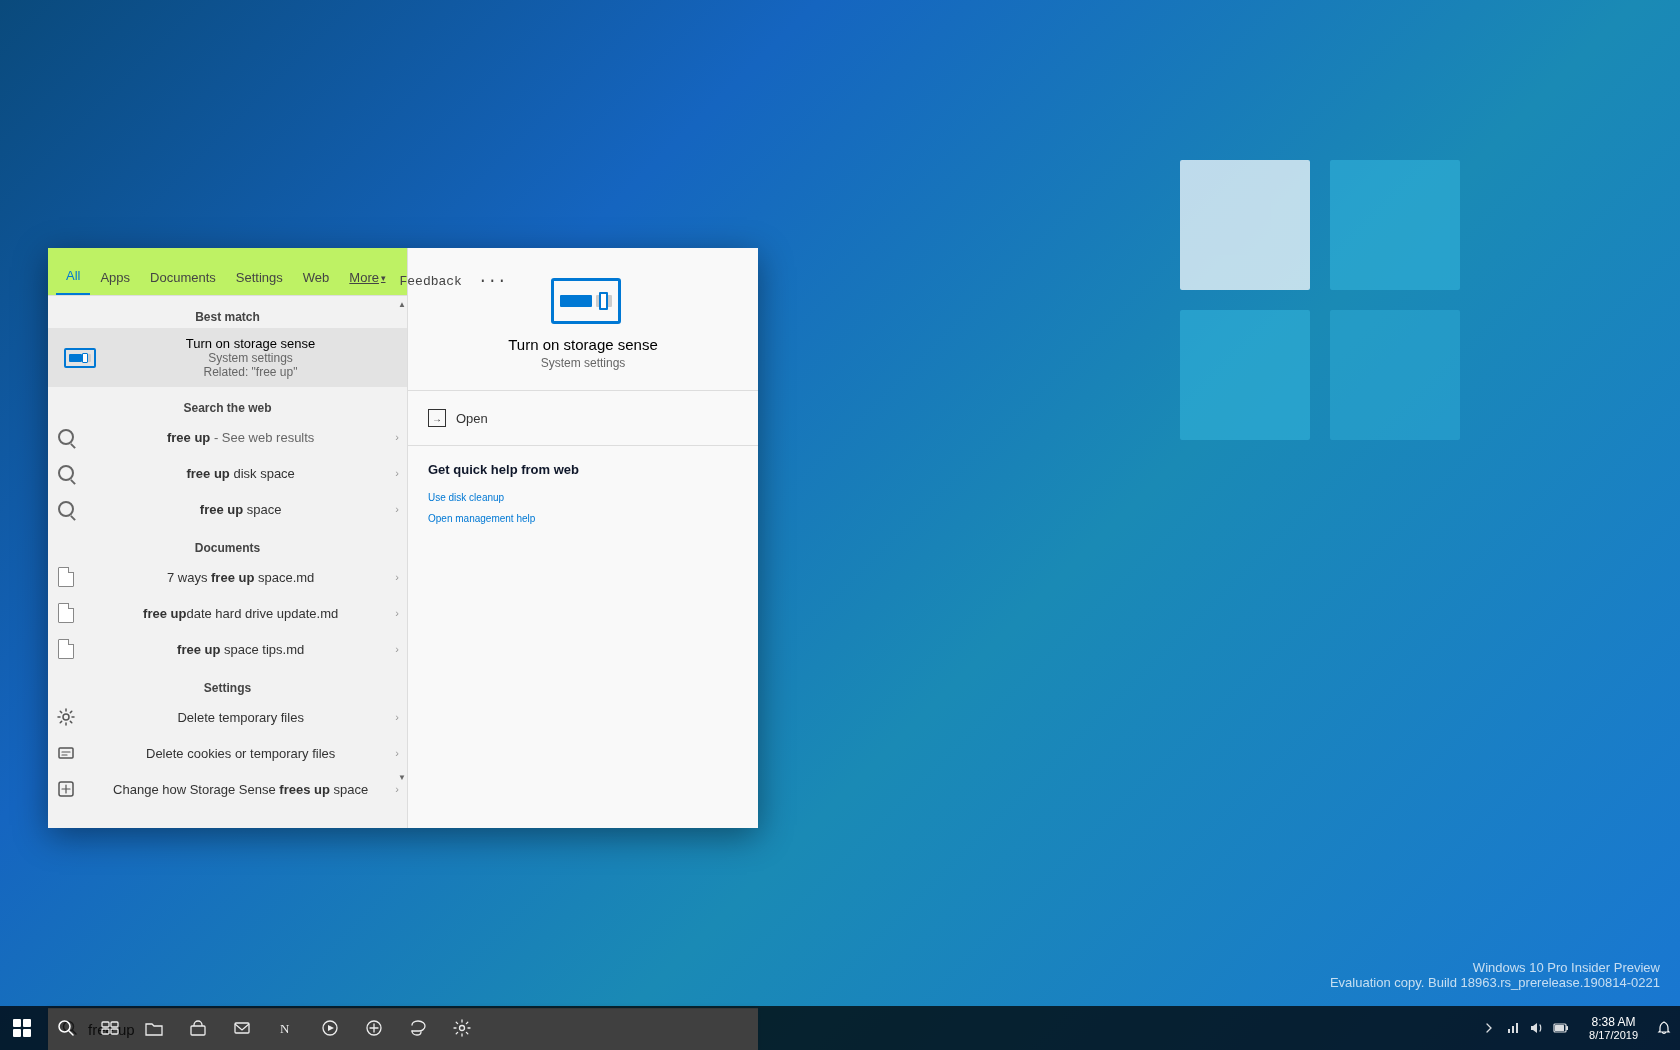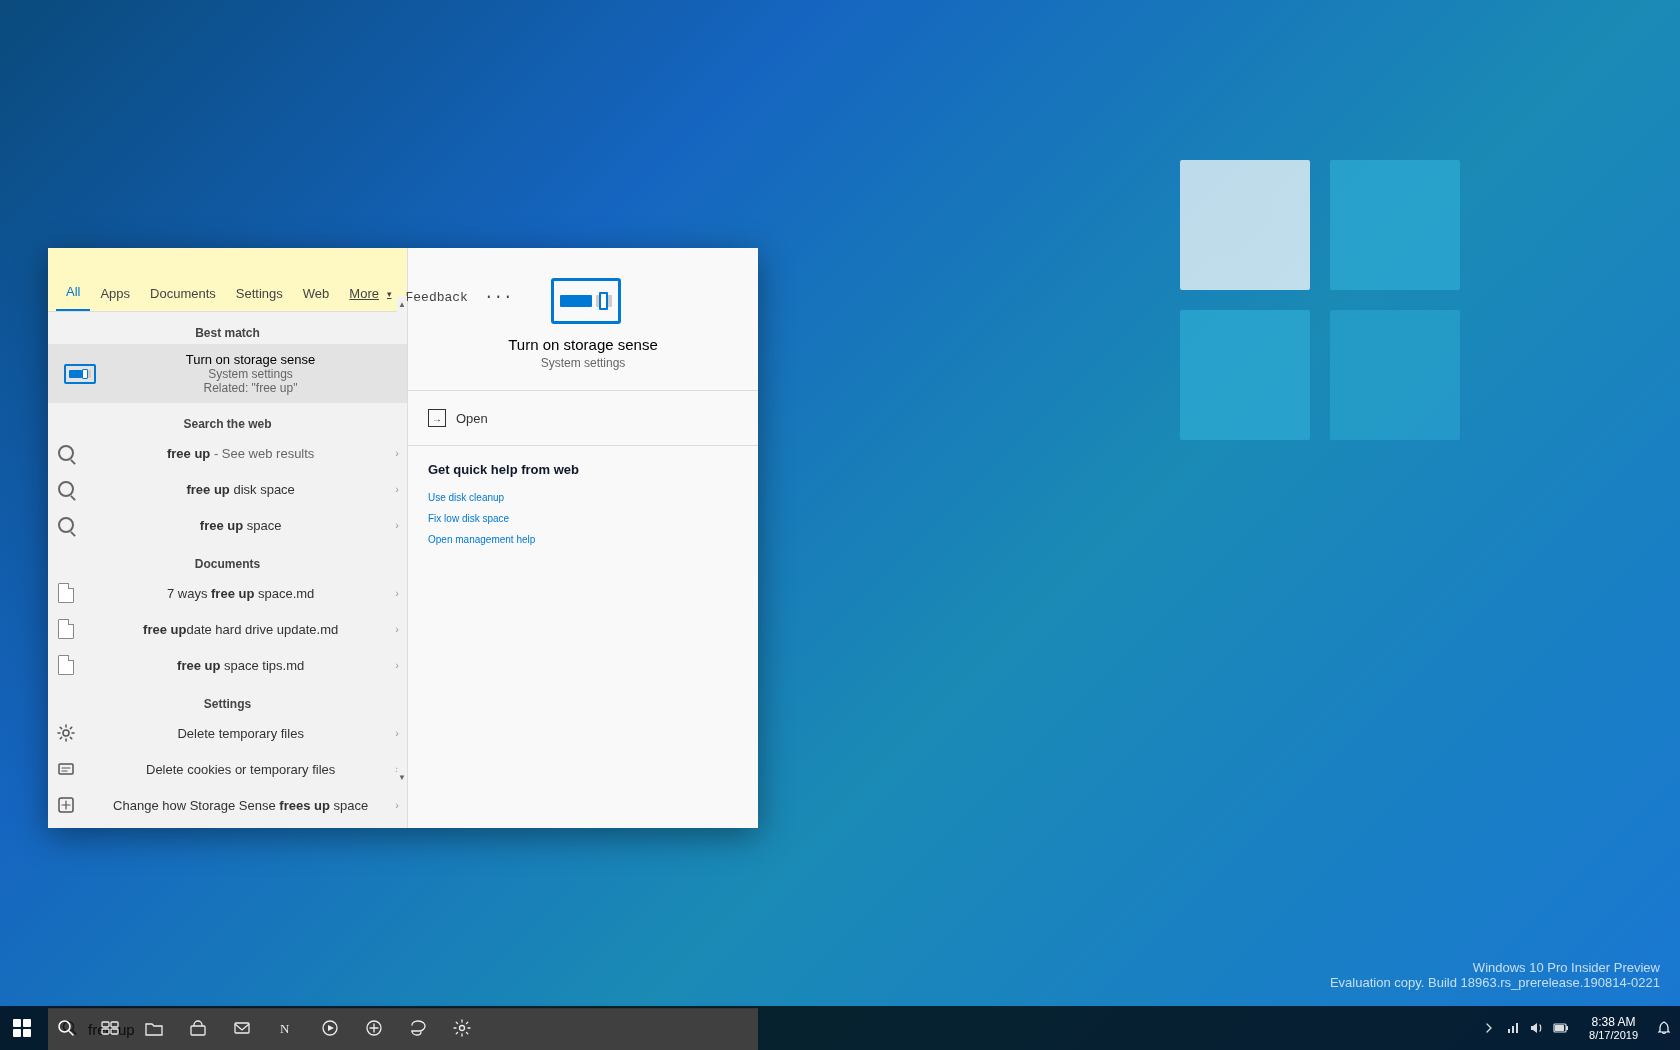--- a/index.html
+++ b/index.html
@@ -82,23 +82,23 @@
       display: flex;
       flex-direction: column;
       border-right: 1px solid #ddd;
       position: relative;
     }
 
     
     .tabs {
       display: flex;
       align-items: flex-end;
-      background: #fef9c3;
+      background: #bef264;
       padding: 0 8px;
-      height: 64px;
+      height: 48px;
       border-bottom: 1px solid #ddd;
       flex-shrink: 0;
     }
 
     .tab {
       padding: 10px 10px;
       font-size: 13px;
       cursor: pointer;
       color: #444;
       position: relative;
@@ -110,21 +110,21 @@
 
     .tab.active {
       color: #0078d4;
       border-bottom: 2px solid #0078d4;
       font-weight: 500;
     }
 
     .tab-more {
       display: flex;
       align-items: center;
-      gap: 8px;
+      gap: 2px;
       text-decoration: underline;
     }
 
     .tab-chevron {
       font-size: 9px;
       margin-top: 1px;
     }
 
     
     .tabs-right {
@@ -753,21 +753,20 @@
           <div style="width:18px; height:18px; border:1.5px solid #333; display:flex; align-items:center; justify-content:center;">
             <span style="font-size:10px; color:#333;">→</span>
           </div>
           <span class="action-text">Open</span>
         </div>
       </div>
 
       <div class="right-help">
         <div class="help-title">Get quick help from web</div>
         <div class="help-item">Use disk cleanup</div>
-        <div class="help-item">Fix low disk space</div>
         <div class="help-item">Open management help</div>
       </div>
 
     </div>
 
   </div>
 
   <div class="search-bar">
     <span class="search-bar-icon">
       <svg width="16" height="16" viewBox="0 0 16 16" fill="none">

